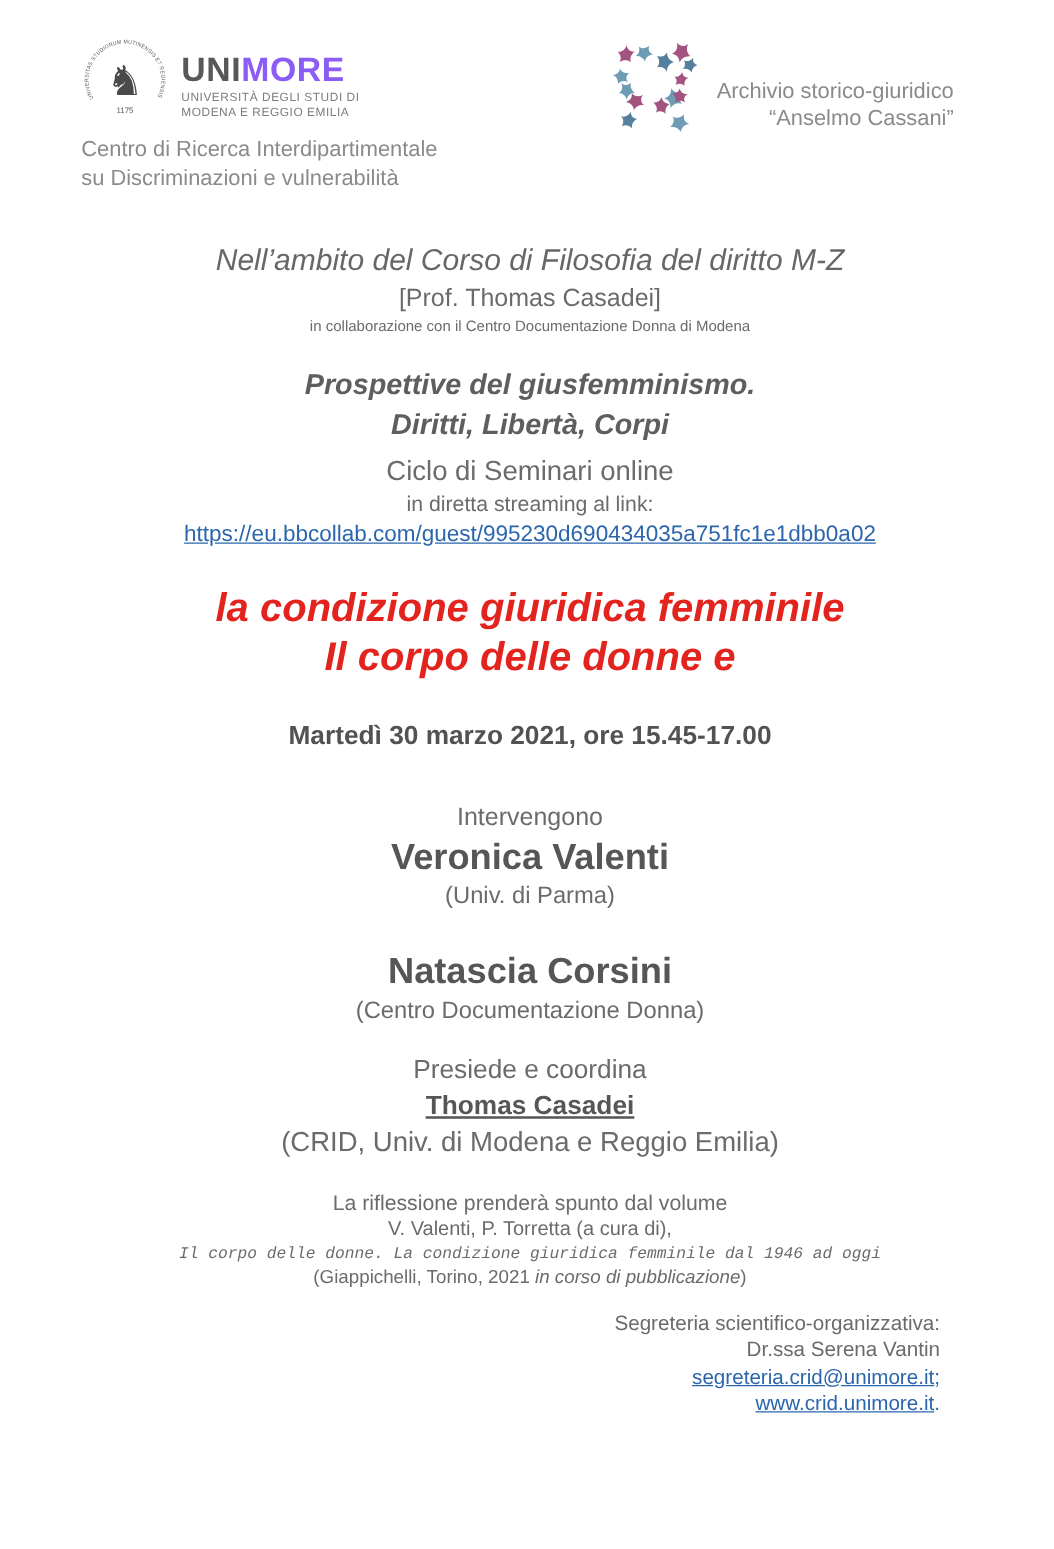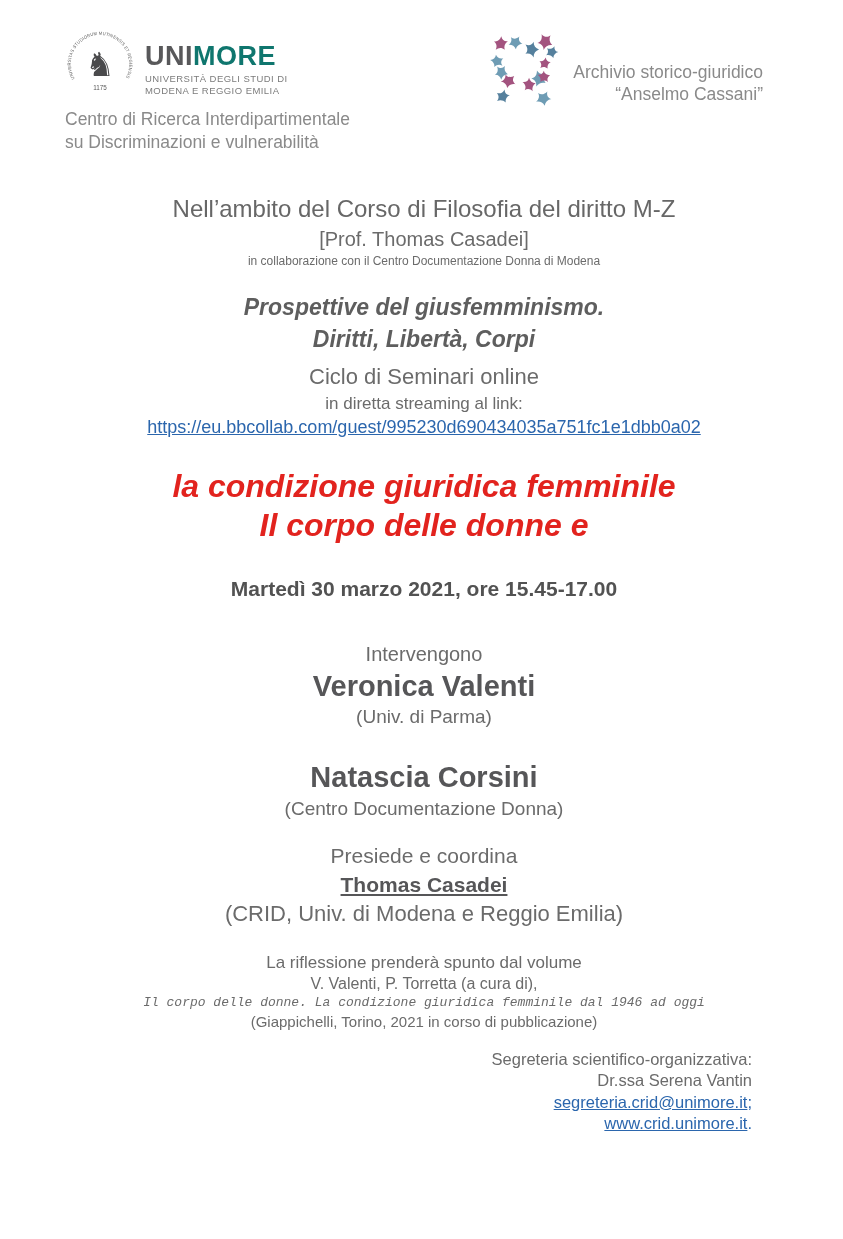--- a/index.html
+++ b/index.html
@@ -8,29 +8,29 @@
     box-sizing:border-box;padding:30px 60px 0 65px;position:relative;overflow:hidden;
     font-family:"Liberation Sans",sans-serif;color:#6b6b6b;
   }
   
   .header{display:flex;justify-content:space-between;align-items:flex-start;}
   .header-left{display:flex;flex-direction:column;}
   .unimore-lockup{display:flex;align-items:flex-start;gap:10px;}
   .seal{width:70px;height:70px;flex:0 0 auto;}
   .wordmark-block{padding-top:13px;}
   .wordmark{font-size:27px;font-weight:bold;letter-spacing:.5px;color:#58585a;line-height:1;}
-  .wordmark .more{color:#0f766e;}
+  .wordmark .more{color:#8b5cf6;}
   .wordmark-sub{margin-top:3px;font-size:9.5px;letter-spacing:.45px;color:#7c7c7c;line-height:1.3;}
   .caption{margin-top:8px;font-size:17.5px;line-height:1.3;color:#8a8a8a;}
   .header-right{display:flex;flex-direction:row;align-items:flex-end;padding-right:20px;}
   .archivio-logo{width:82px;height:76px;margin-right:6px;}
   .caption-right{text-align:right;margin-top:10px;}
   
   .content{text-align:center;}
-  .intro-line1{margin-top:40px;font-size:24px;line-height:1.25;color:#676767;}
+  .intro-line1{margin-top:40px;font-size:24px;line-height:1.25;color:#676767;font-style:italic;}
   .intro-line2{margin-top:2px;font-size:20px;line-height:1.3;}
   .intro-line3{margin-top:2px;font-size:12px;line-height:1.3;}
   .series-title{margin-top:22px;font-size:23px;font-weight:bold;font-style:italic;line-height:1.4;color:#5e5e5e;}
   .series-sub{margin-top:8px;font-size:22px;line-height:1.3;}
   .stream-label{margin-top:1px;font-size:17px;line-height:1.3;}
   .stream-link-row{margin-top:1px;font-size:18px;line-height:1.28;}
   a.link{color:#2b66ad;text-decoration:underline;cursor:pointer;}
   .link-suffix{color:#2b66ad;text-decoration:none;}
   .event-title{margin-top:28px;font-size:32px;font-weight:bold;font-style:italic;line-height:1.22;color:#e2231e;}
   .event-date{margin-top:30px;font-size:21px;font-weight:bold;color:#525252;line-height:1.3;}
@@ -38,21 +38,21 @@
   .speaker-name{margin-top:1px;font-size:29px;font-weight:bold;color:#565658;line-height:1.25;}
   .speaker-aff{margin-top:1px;font-size:19px;line-height:1.3;}
   .speaker-2{margin-top:30px;}
   .chair-heading{margin-top:22px;font-size:21px;line-height:1.25;}
   .chair-name{margin-top:2px;font-size:21px;font-weight:bold;color:#565658;line-height:1.25;text-decoration:underline;}
   .chair-aff{margin-top:2px;font-size:22px;line-height:1.28;}
   .vol-line1{margin-top:24px;font-size:17px;line-height:1.3;}
   .vol-line2{font-size:16px;line-height:1.3;}
   .vol-line3{font-size:13px;font-style:italic;line-height:1.3;font-family:Liberation Mono, monospace;}
   .vol-line4{font-size:15px;line-height:1.3;}
-  .vol-line4 .it{}
+  .vol-line4 .it{font-style:italic;}
   
   .footer{margin-top:18px;text-align:right;padding-right:31px;font-size:16.5px;line-height:1.28;color:#6b6b6b;}
 </style>
 </head>
 <body>
 
 <div class="page">
 
   <div class="header">
 

